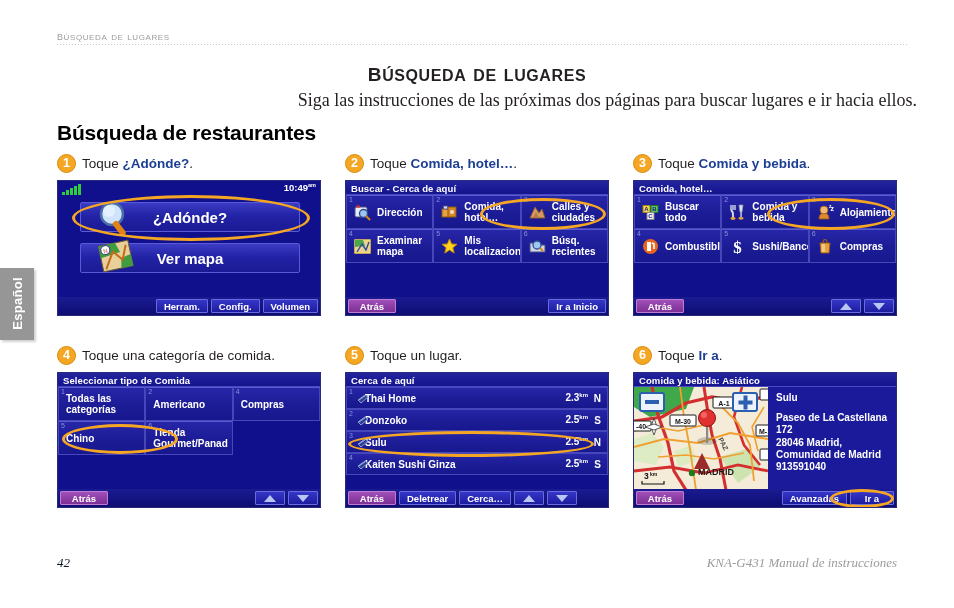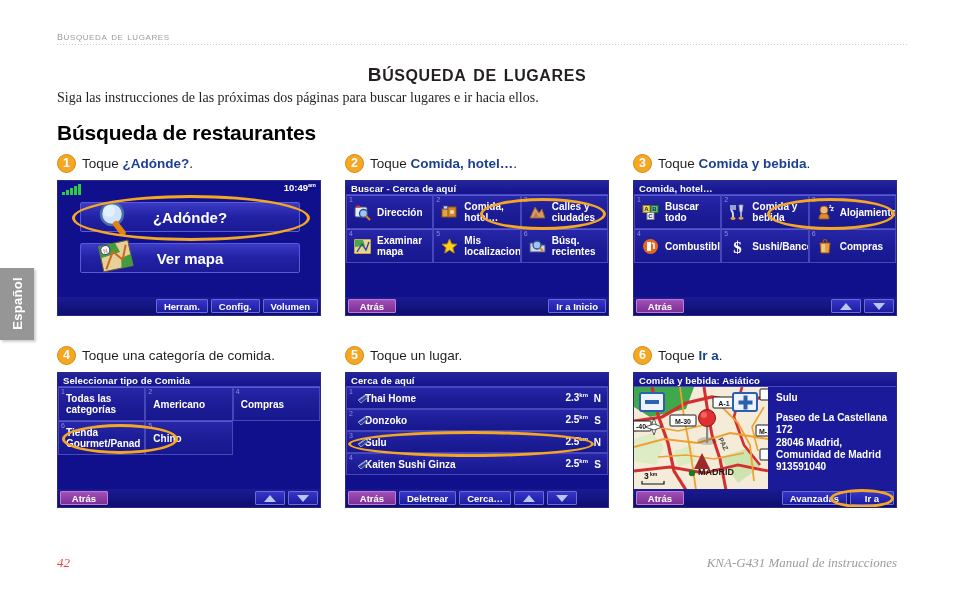--- a/index.html
+++ b/index.html
@@ -55,21 +55,21 @@
     text-align:center;
     font-size:23px; font-weight:bold; color:#231f20;
     font-variant:small-caps; text-transform:lowercase;
     letter-spacing:0.6px;
   }
   .chapter-title::first-letter { font-size:27px; }
 
   .intro {
     position:absolute; left:57px; top:90px; width:860px;
     font-family:"Liberation Serif", serif;
-    font-size:14px; color:#231f20;
+    font-size:18px; color:#231f20;text-align:right;
   }
 
   .section-title {
     position:absolute; left:57px; top:121px;
     font-size:21px; font-weight:bold; color:#000000;
     letter-spacing:-0.2px;
   }
 
   
   .grid { position:absolute; left:0; top:0; width:954px; height:608px; }
@@ -216,21 +216,21 @@
     position:absolute;
     border:3px solid #f5a623;
     border-radius:50%;
     pointer-events:none;
   }
 
   
   .footer-page {
     position:absolute; left:57px; top:555px;
     font-family:"Liberation Serif", serif; font-style:italic;
-    font-size:13px; color:#ef4444;
+    font-size:13px; color:#0f172a;
   }
   .footer-doc {
     position:absolute; right:57px; top:555px;
     font-family:"Liberation Serif", serif; font-style:italic;
     font-size:13px; color:#9b9b9b;
   }
 </style>
 </head>
 <body>
 
@@ -511,26 +511,26 @@
         </div>
         <div class="menu-cell">
           <span class="idx">2</span>
           <span>Americano</span>
         </div>
         <div class="menu-cell">
           <span class="idx">4</span>
           <span>Compras</span>
         </div>
         <div class="menu-cell">
+          <span class="idx">5</span>
+          <span>Chino</span>
+        </div>
+        <div class="menu-cell">
           <span class="idx">6</span>
           <span>Tienda Gourmet/Panad</span>
-        </div>
-        <div class="menu-cell">
-          <span class="idx">5</span>
-          <span>Chino</span>
         </div>
       </div>
 
       <div class="dev-bar">
         <div class="btn back">Atrás</div>
         <div class="btn spacer"></div>
         <div class="btn arrow">
             <span class="arrow-up"></span>
           </div>
         <div class="btn arrow">

